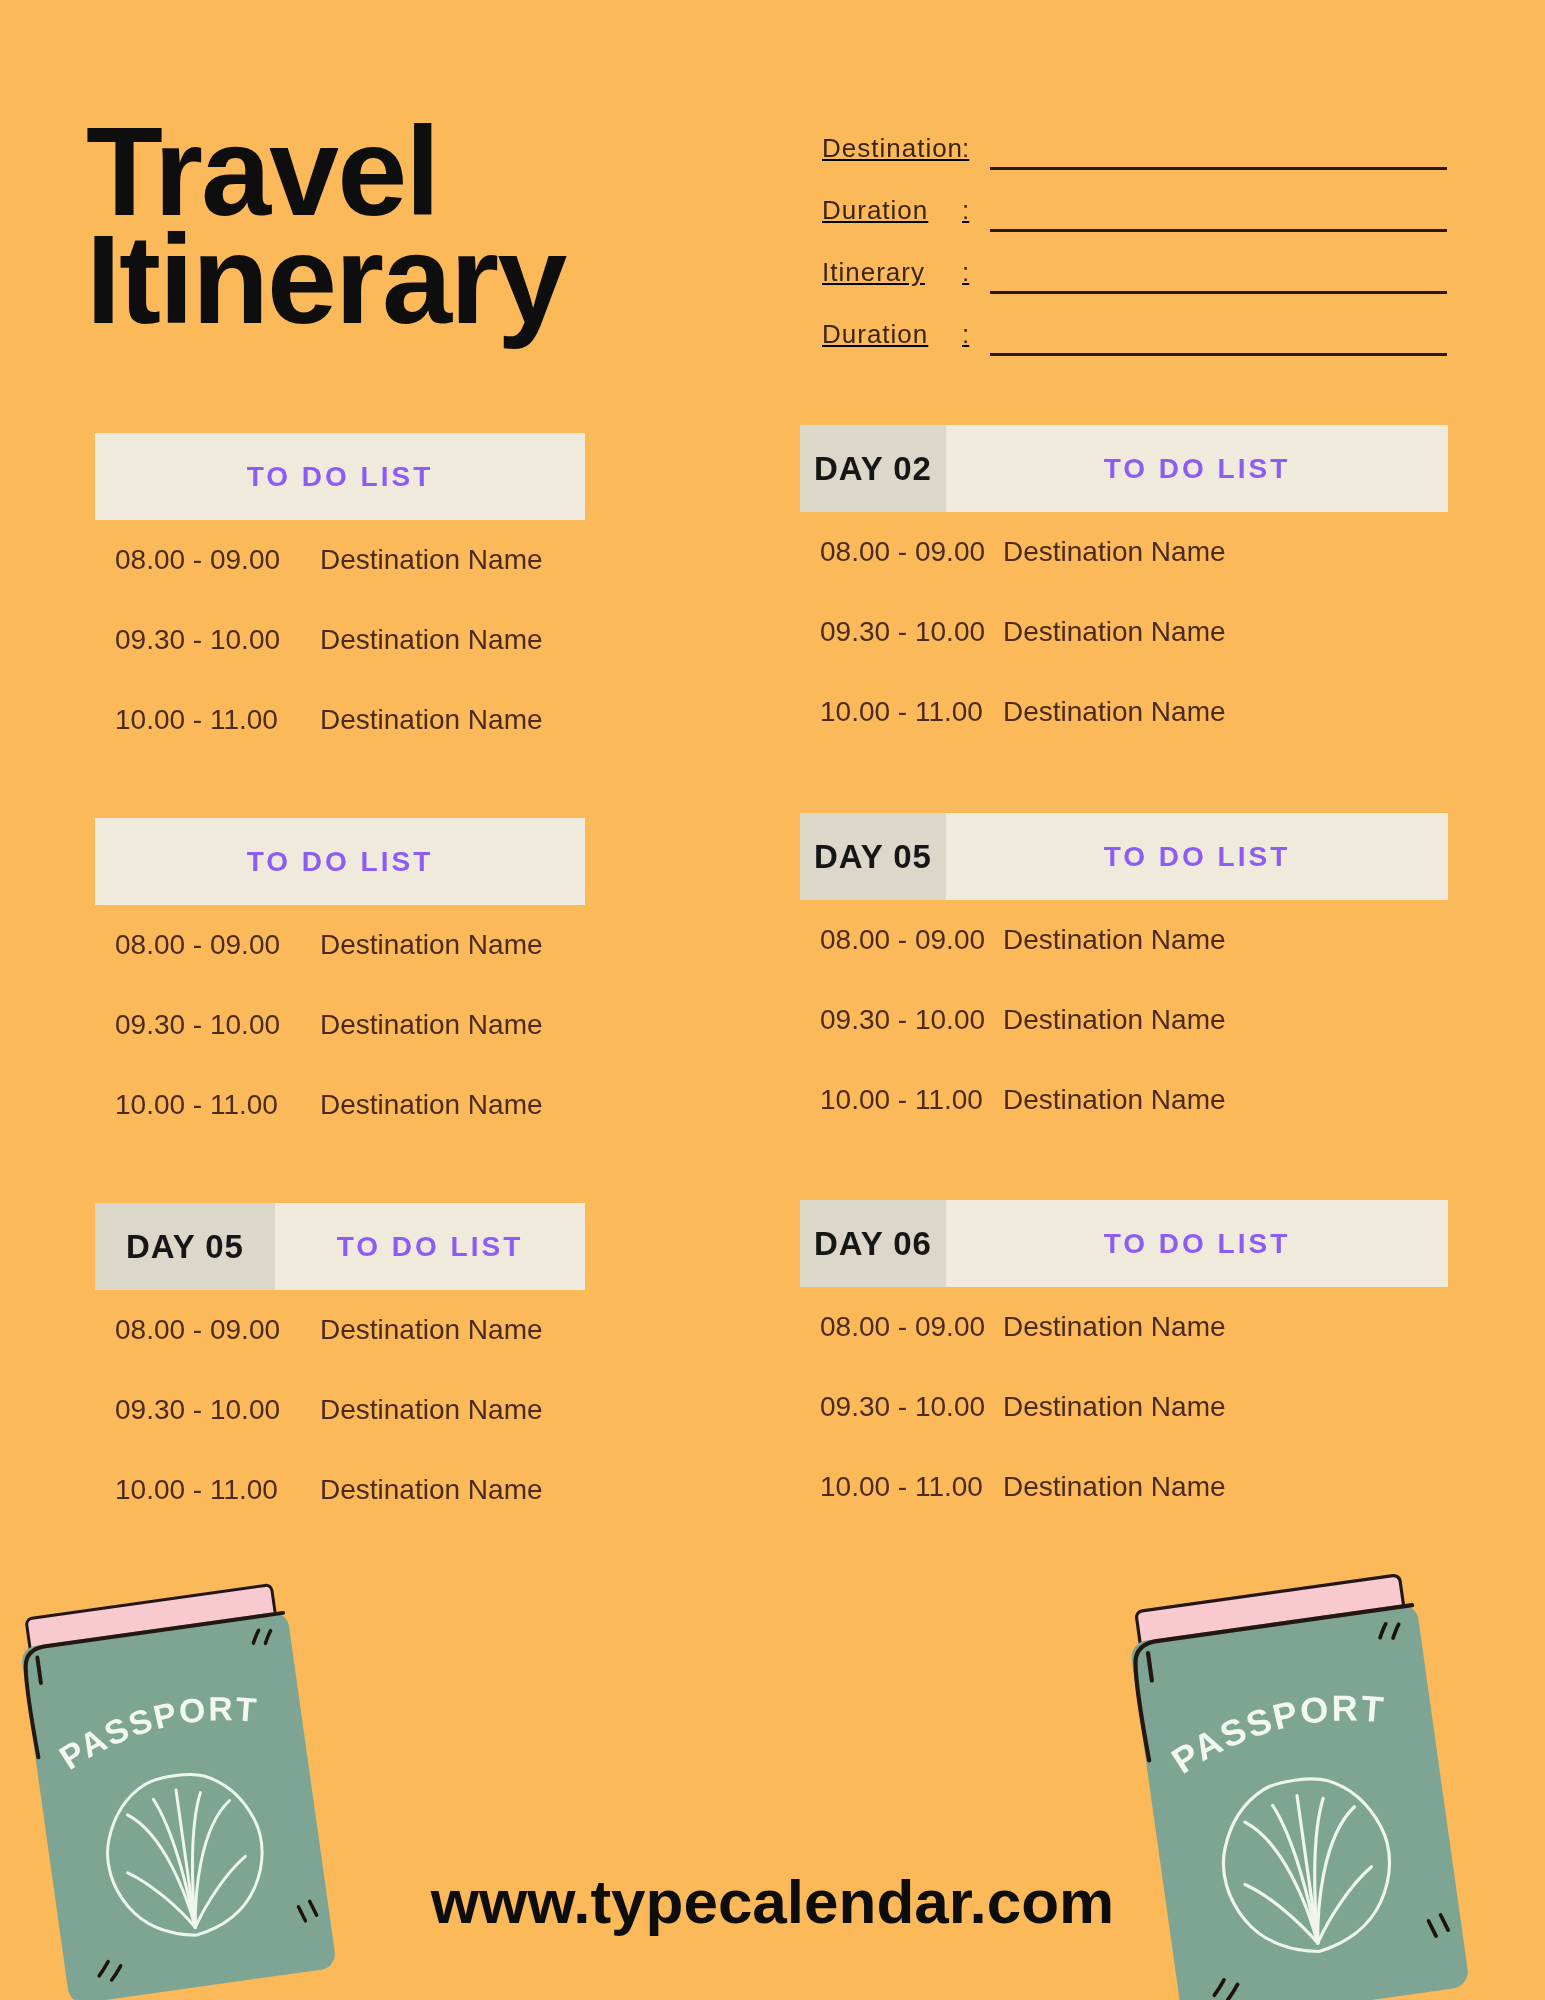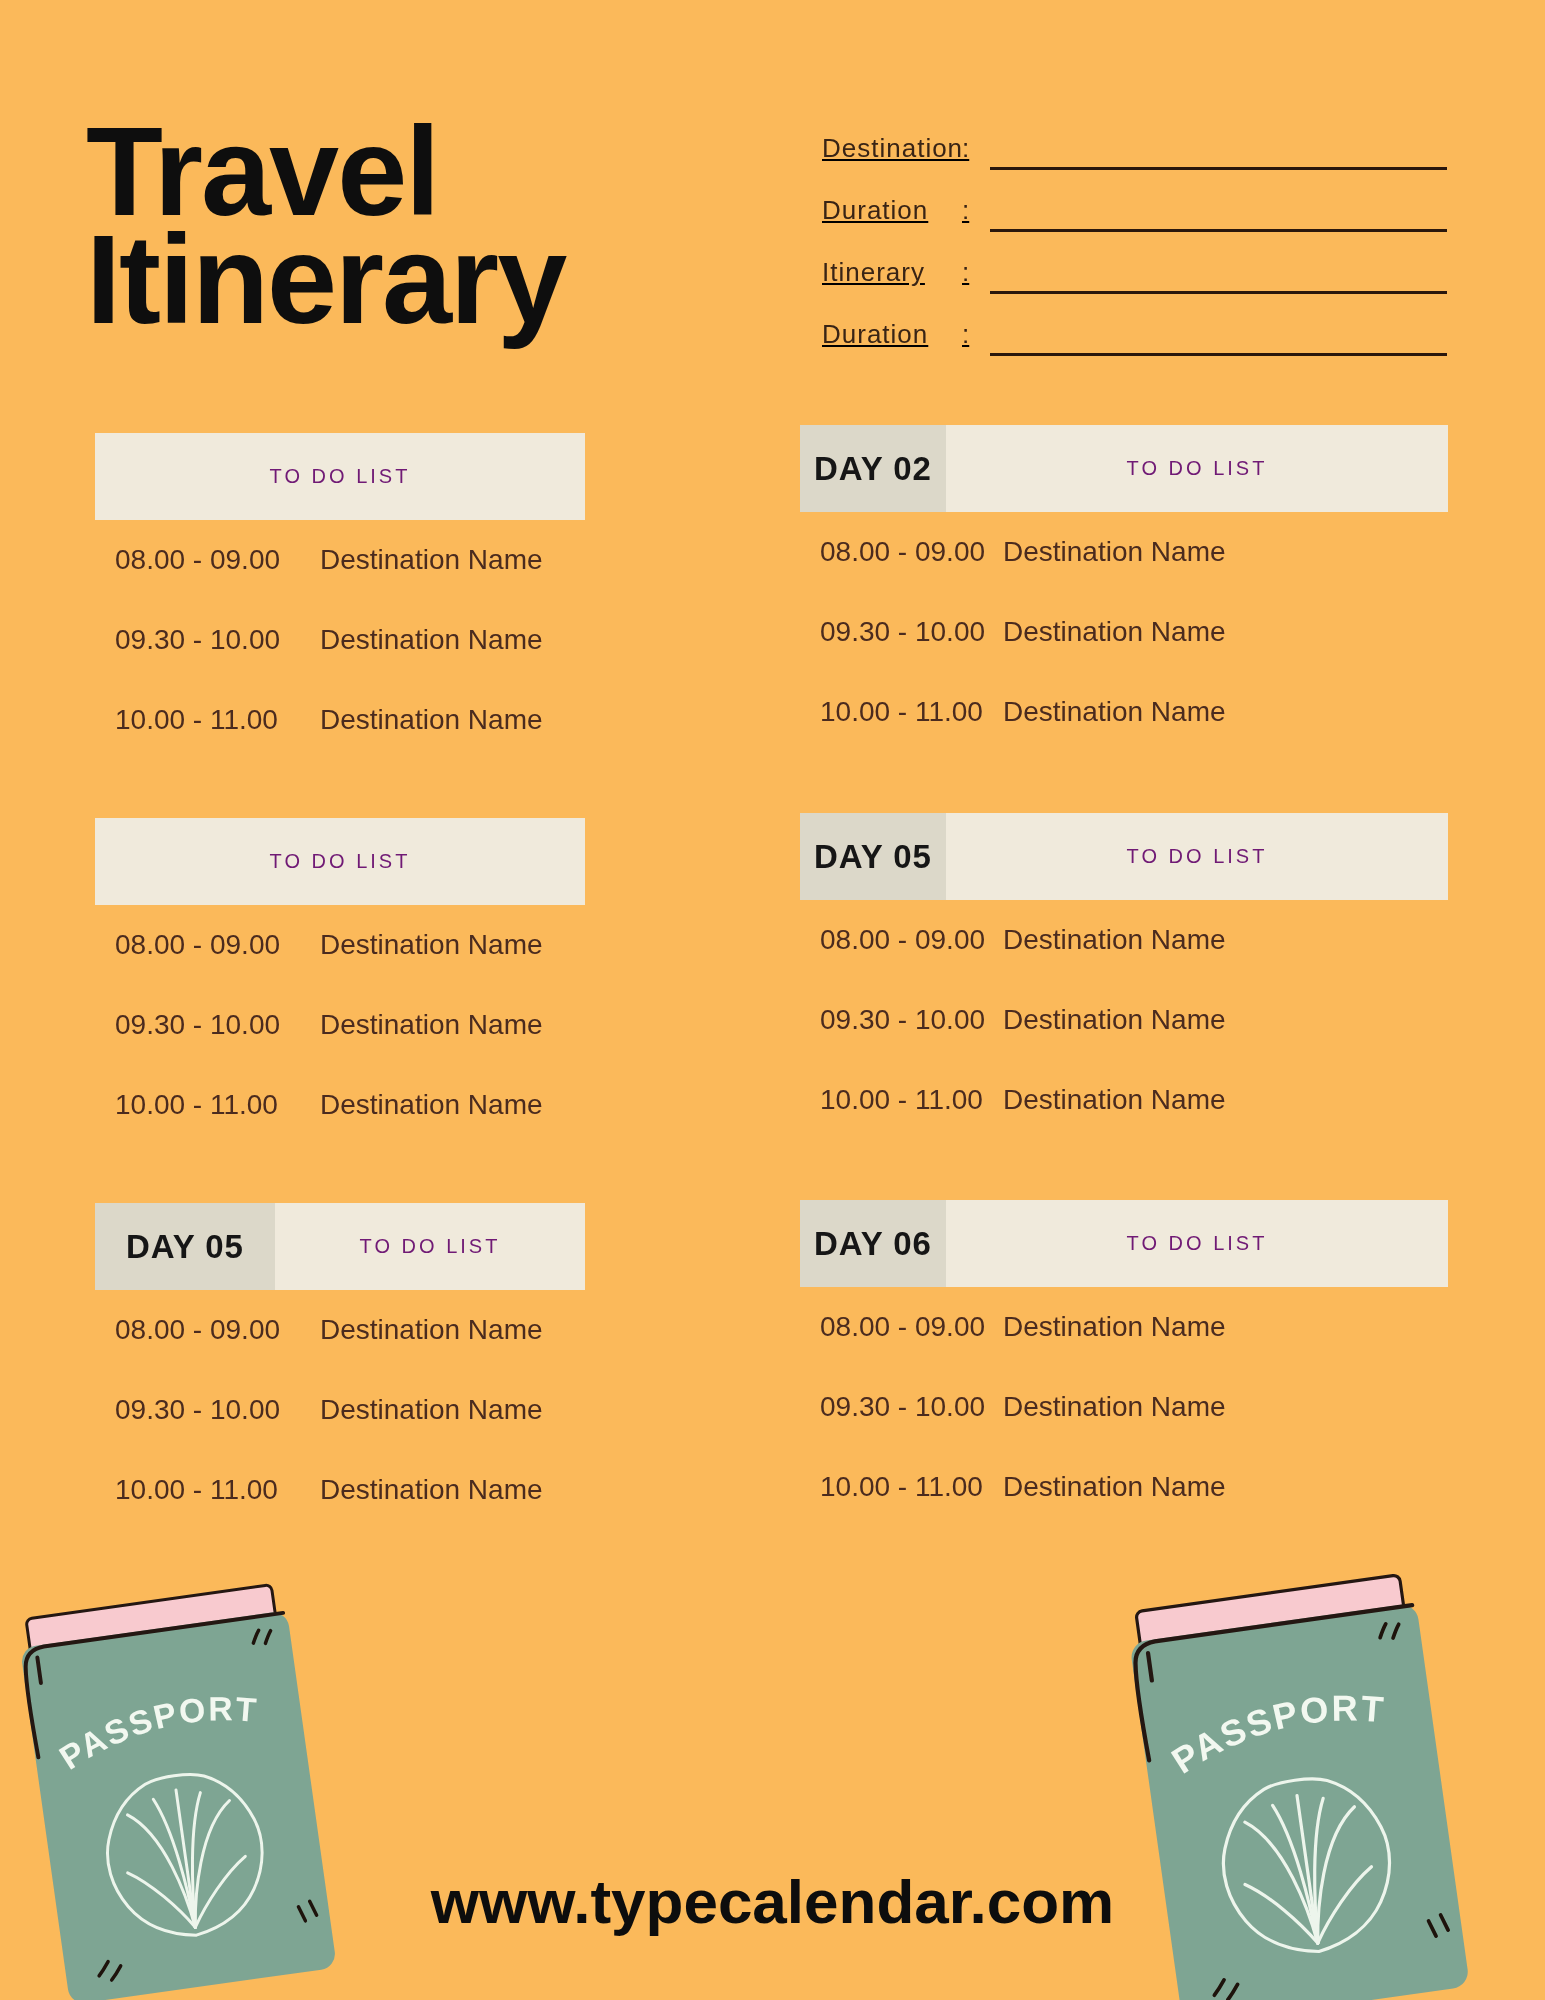--- a/index.html
+++ b/index.html
@@ -67,22 +67,22 @@
     background: #DCD8C9;
     display: flex; align-items: center; justify-content: center;
     font-size: 33px; font-weight: 700; letter-spacing: 1px;
     color: #161616;
   }
   .day-block.right .day-cell { width: 146px; }
   .todo-cell {
     flex: 1;
     background: #F0EADC;
     display: flex; align-items: center; justify-content: center;
-    font-size: 20px; font-weight: 400; letter-spacing: 3px;
-    color: #701a75;
+    font-size: 28px; font-weight: 700; letter-spacing: 3px;
+    color: #8b5cf6;
   }
 
   .slot-row { display: flex; align-items: center; height: 80px; }
   .slot-time {
     box-sizing: content-box;
     width: 205px;
     padding-left: 20px;
     font-size: 28px;
     color: #4B2B1E;
   }

